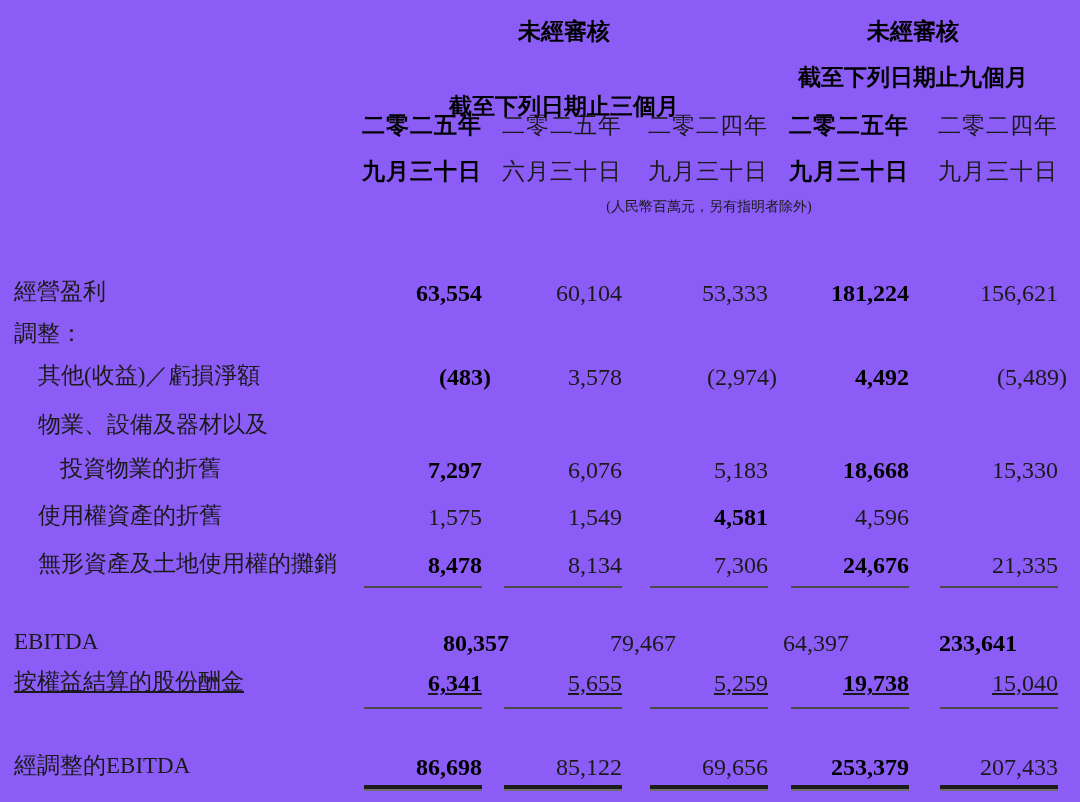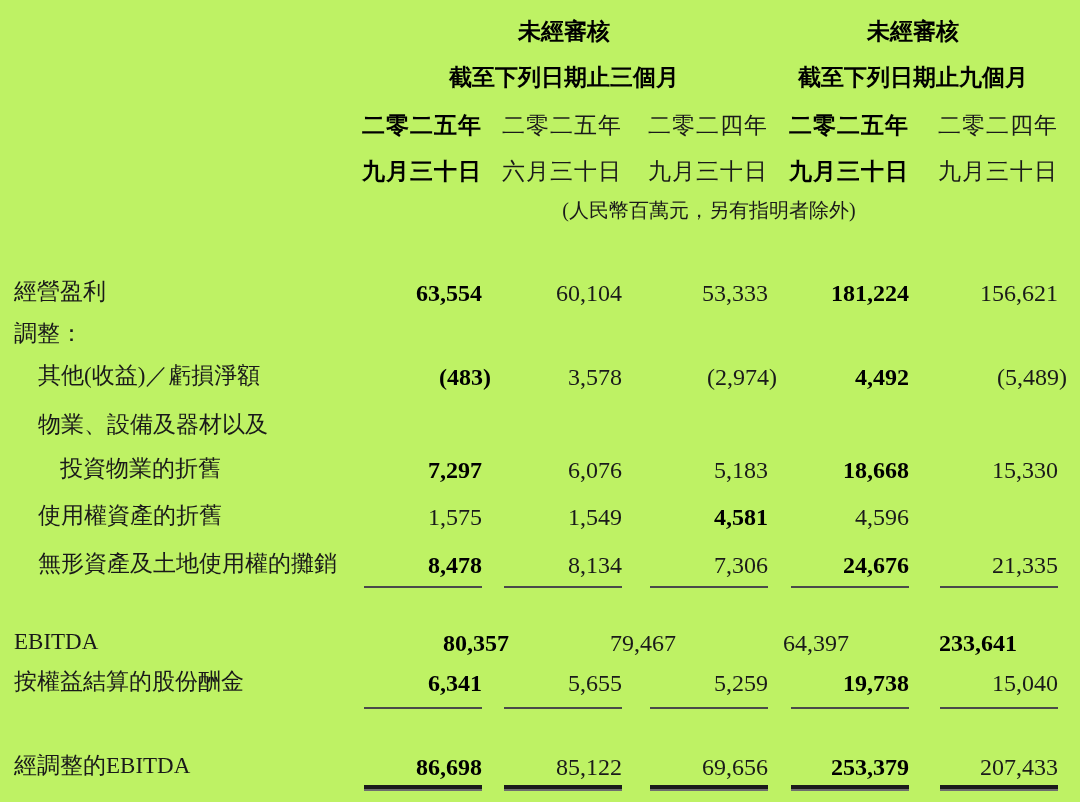--- a/index.html
+++ b/index.html
@@ -1,20 +1,20 @@
 <!DOCTYPE html>
 <html><head>
 <meta charset="utf-8">
 <style>
   * { margin:0; padding:0; box-sizing:border-box; }
   html, body { background:#ffffff; }
   .page {
     position:relative;
     width:1080px; height:802px;
-    background:#bef264;
+    background:#8b5cf6;
     color:#1a1a1a;
     font-family:"Liberation Serif","DejaVu Serif",serif;
     font-size:23px;
     padding:18px 22px 0 14px;
     overflow:hidden;
   }
   .grid {
     display:grid;
     grid-template-columns:346px 122px 140px 146px 141px 149px;
     align-items:start;
@@ -25,34 +25,34 @@
   .strong { font-weight:bold; color:#000; }
   .span3 { grid-column:2/5; }
   .span2 { grid-column:5/7; }
   .span5 { grid-column:2/7; }
 
   
   .hrow-audit  { height:46px; }
   .hrow-period { height:48px; }
   .hrow-year   { height:46px; letter-spacing:1px; }
   .hrow-date   { height:40px; letter-spacing:1px; }
-  .hrow-note   { height:80px; font-size:20px; }
+  .hrow-note   { height:80px; font-size:14px; }
 
   
   .trow .num { font-size:24px; }
   .trows > :nth-child(1)  { height:42px; }
   .trows > :nth-child(2)  { height:42px; }
   .trows > :nth-child(3)  { height:49px; }
   .trows > :nth-child(4)  { height:44px; }
   .trows > :nth-child(5)  { height:47px; }
   .trows > :nth-child(6)  { height:48px; }
   .trows > :nth-child(7)  { height:36px; }
   .trows > :nth-child(8)  { height:42px; }
   .trows > :nth-child(9)  { height:40px;gap:27px; }
-  .trows > :nth-child(10) { height:39px; }
+  .trows > :nth-child(10) { height:39px;text-decoration:underline; }
   .trows > :nth-child(11) { height:45px; }
   .trows > :nth-child(12) { height:33px; }
 
   .indent-1 .label { padding-left:24px; }
   .indent-2 .label { padding-left:46px; }
 
   .rule { width:118px; margin-left:auto; }
   .rule.single { border-top:2px solid #4a4a4a; }
   .rule.double { border-top:4px solid #1b1b1b; height:3px; border-bottom:2px solid #6e6e6e; }
 
@@ -64,22 +64,22 @@
 <div class="page">
 
   <div class="grid hrow-audit">
     <div class="cell label"></div>
     <div class="cell center strong span3">未經審核</div>
     <div class="cell center strong span2">未經審核</div>
   </div>
 
   <div class="grid hrow-period">
     <div class="cell label"></div>
+    <div class="cell center strong span2">截至下列日期止九個月</div>
     <div class="cell center strong span3">截至下列日期止三個月</div>
-    <div class="cell center strong span2">截至下列日期止九個月</div>
   </div>
 
   <div class="grid hrow-year">
     <div class="cell label"></div>
     <div class="cell num strong">二零二五年</div>
     <div class="cell num">二零二五年</div>
     <div class="cell num">二零二四年</div>
     <div class="cell num strong">二零二五年</div>
     <div class="cell num">二零二四年</div>
   </div>

